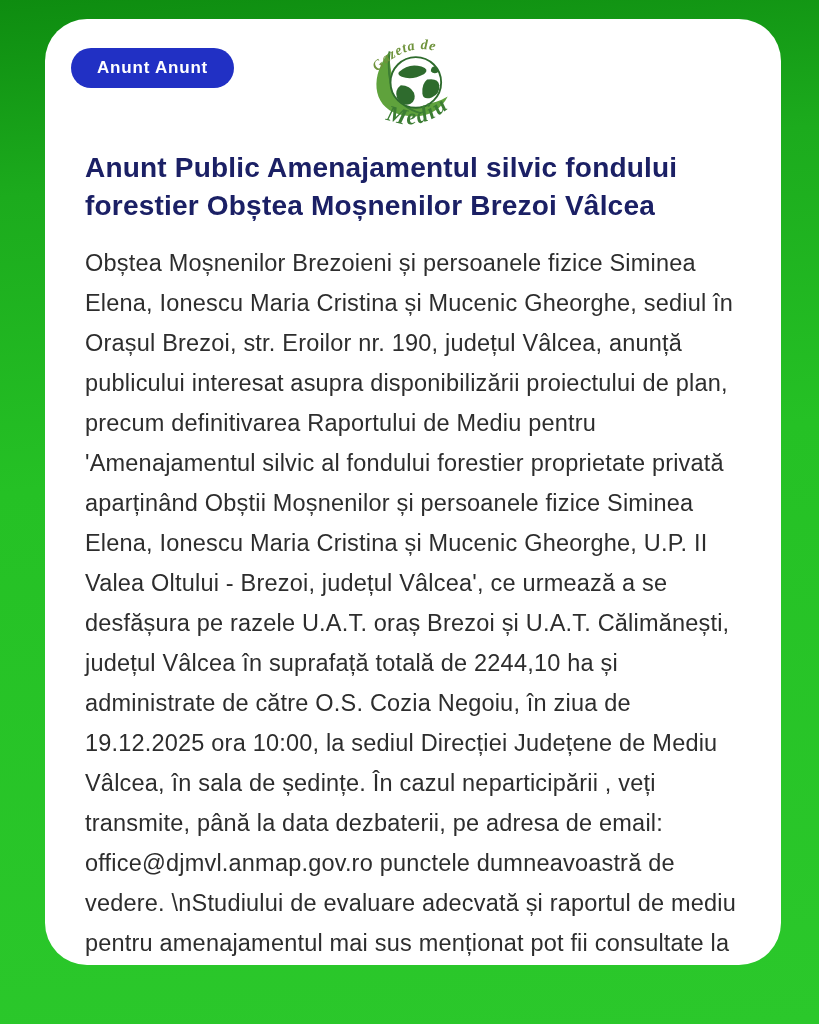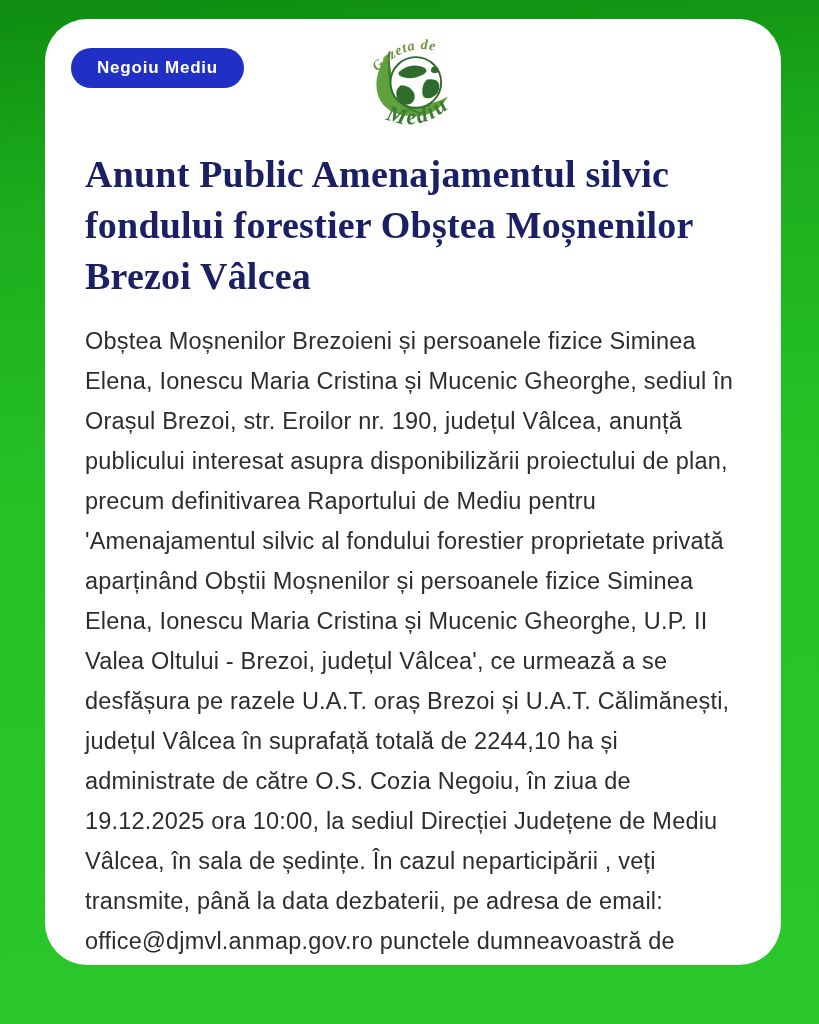--- a/index.html
+++ b/index.html
@@ -46,45 +46,44 @@
   .logo {
     width: 122px;
     height: 108px;
     margin: 8px auto 0 auto;
     display: block;
     cursor: pointer;
   }
   h1.title {
     margin-top: 14px;
     color: #1b2065;
-    font-size: 38px;
+    font-size: 28px;
     line-height: 1.34;
     font-weight: 800;
     letter-spacing: 0.2px;
-    font-family: Liberation Serif, serif;
   }
   p.body-text {
     margin-top: 19px;
     color: #2d2d2d;
     font-size: 23.5px;
     line-height: 40px;
     letter-spacing: 0.2px;
     font-weight: 400;
     white-space: pre-wrap;
   }
 </style>
 </head>
 <body>
 
 <div class="page">
   <div class="card">
     <div class="card-inner">
 
       <div class="badge">
-        <span>Negoiu Mediu</span>
+        <span>Anunt Anunt</span>
       </div>
 
       <svg class="logo" viewBox="0 0 130 115" xmlns="http://www.w3.org/2000/svg">
         <defs>
           <path id="arcTop" d="M 22 54 Q 60 6 110 34" fill="none"></path>
           <path id="arcBottom" d="M 24 90 Q 64 120 106 84" fill="none"></path>
         </defs>
 
         <g>
           <path d="M 40 26 C 20 50 20 84 50 93 C 76 100 94 90 102 74

